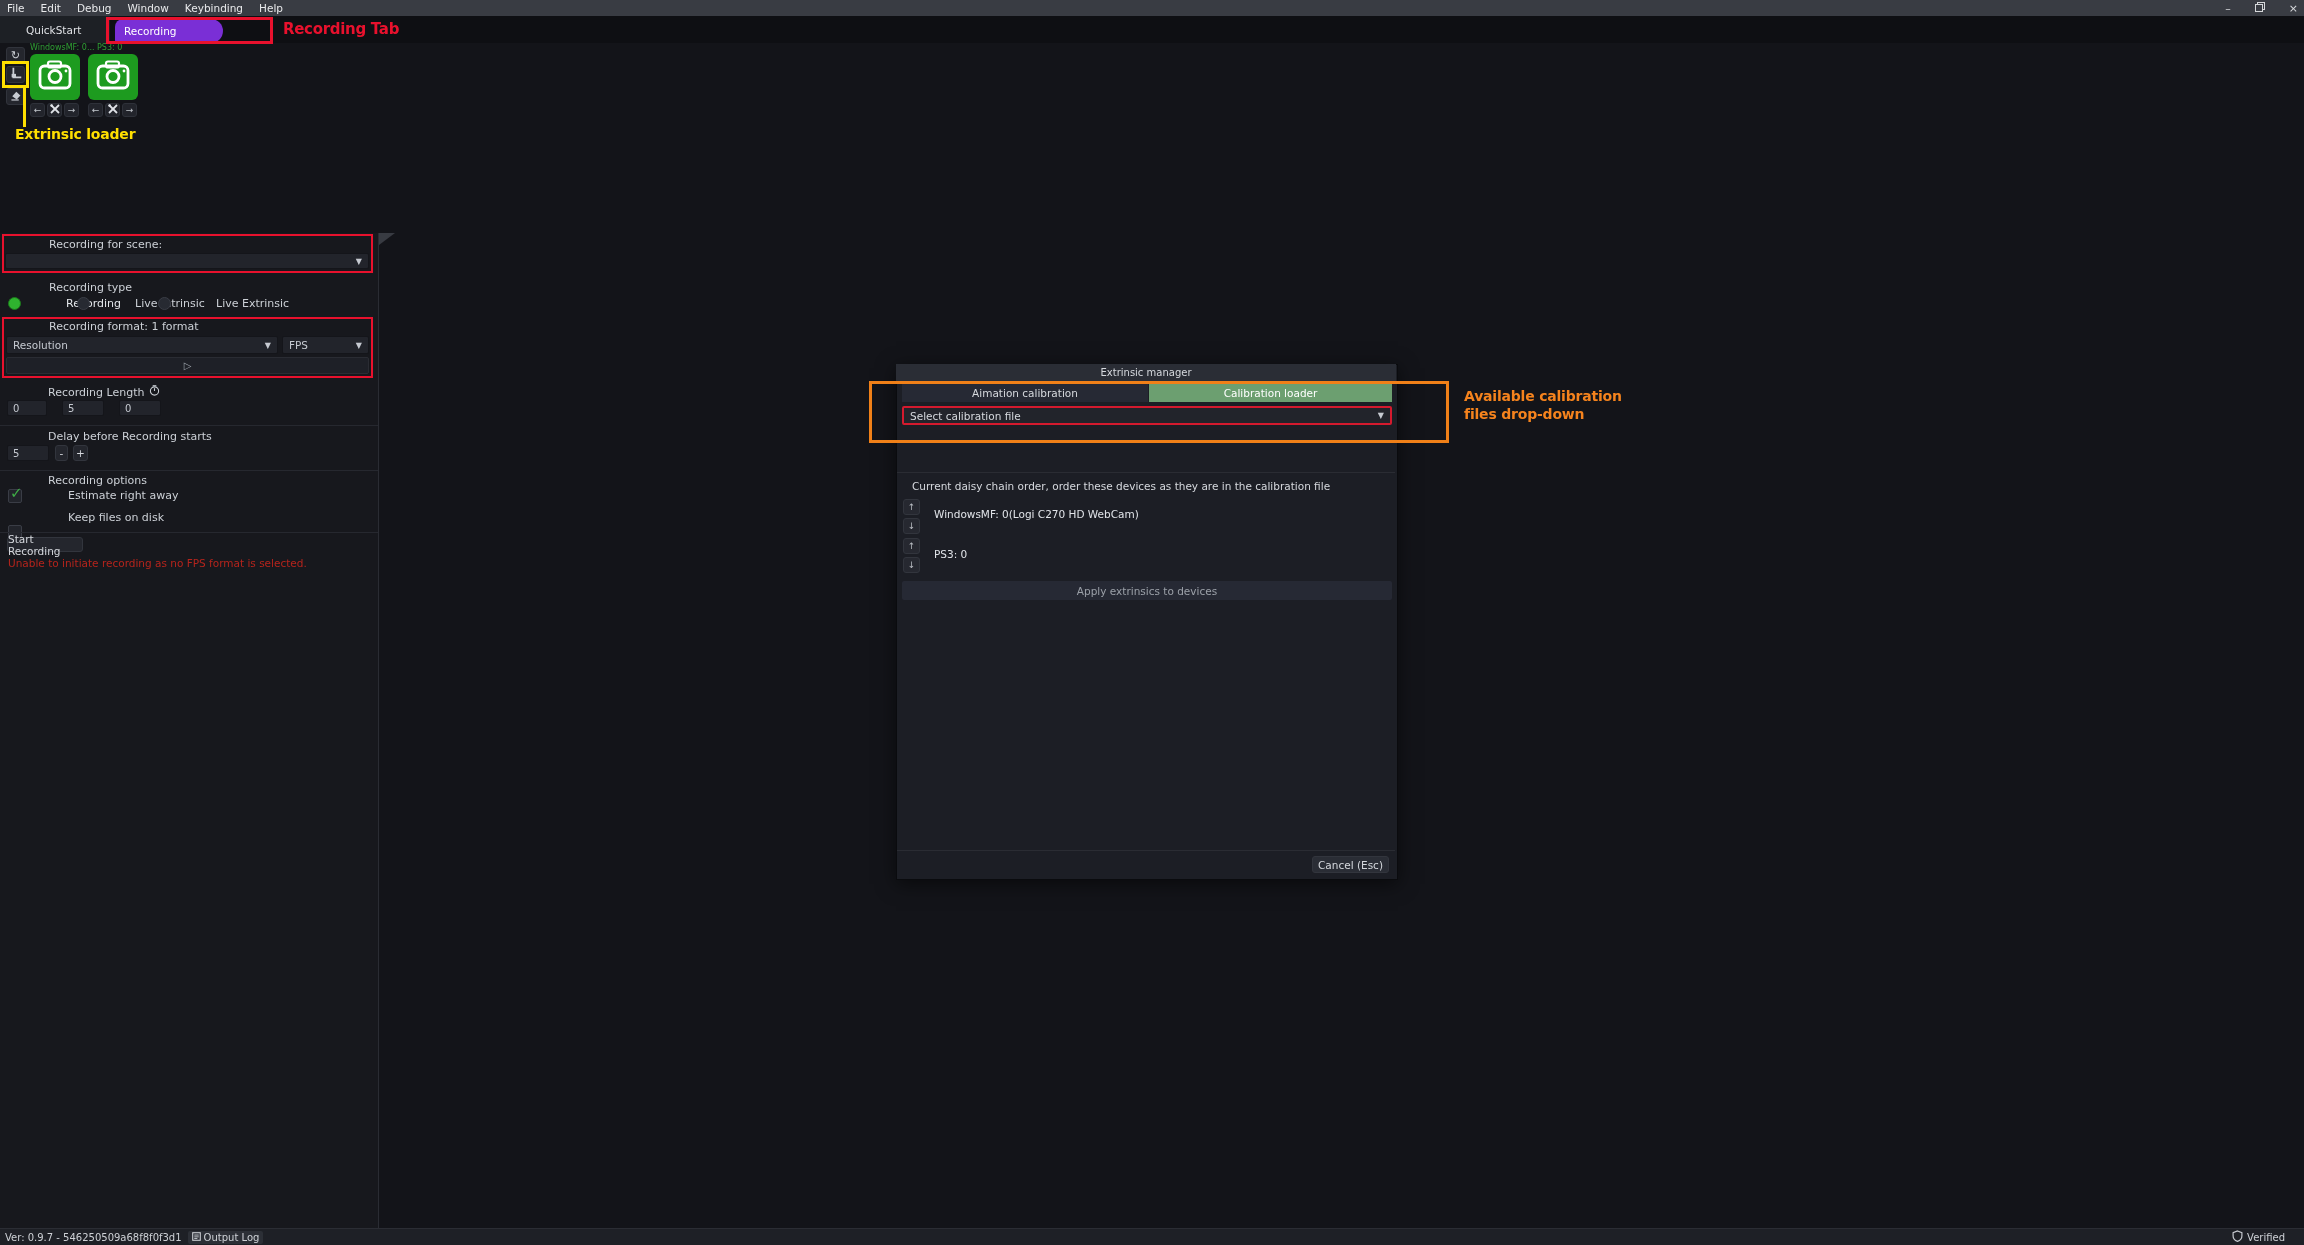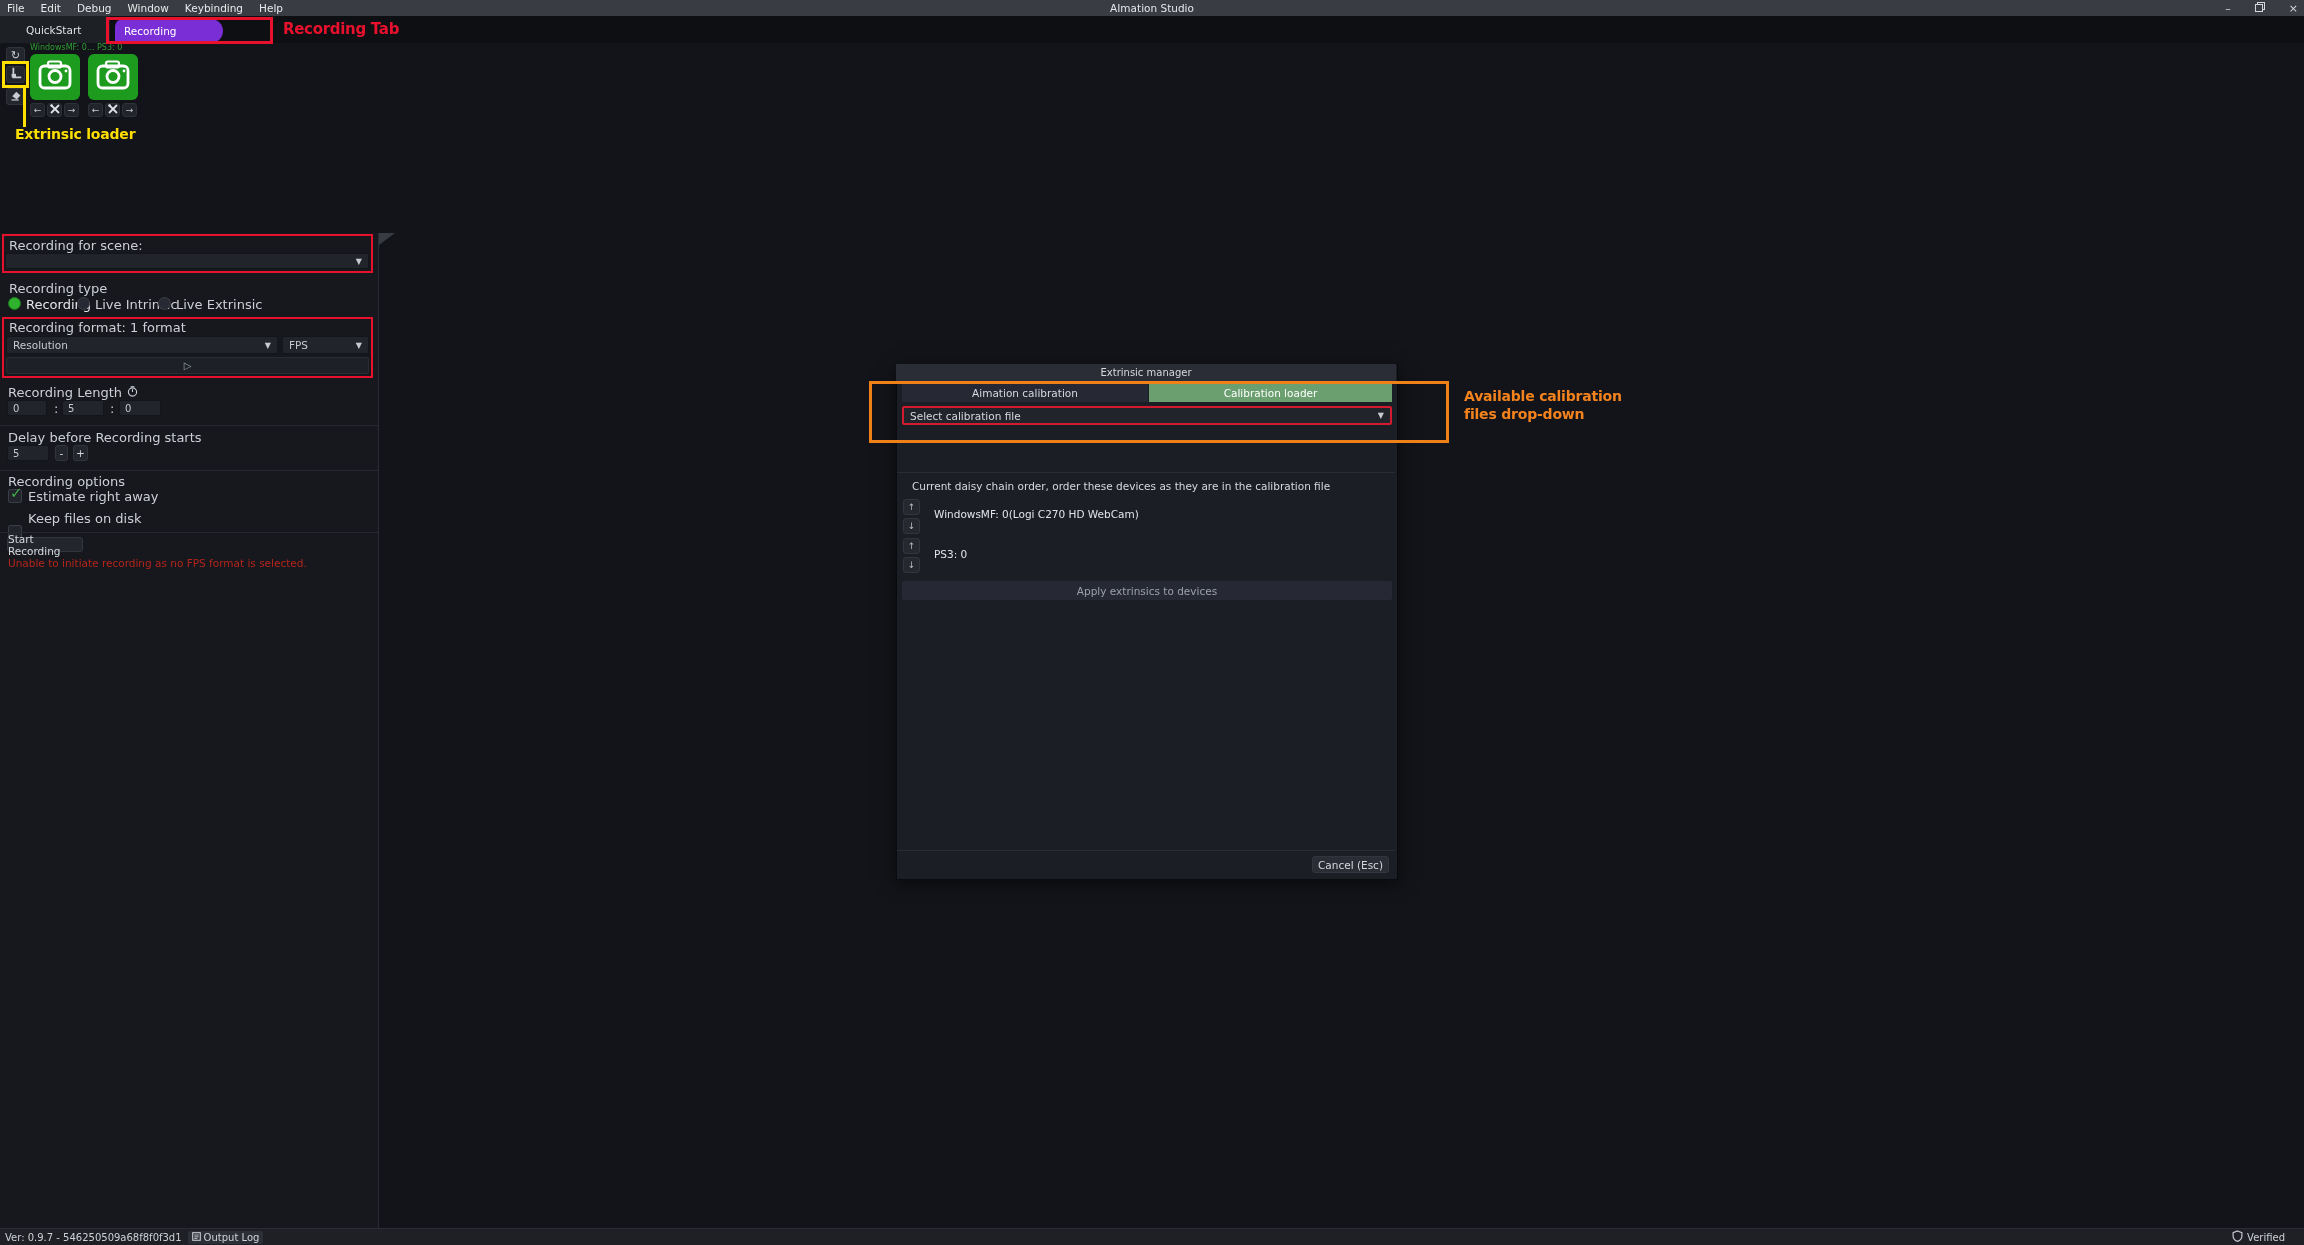--- a/index.html
+++ b/index.html
@@ -29,21 +29,21 @@
   
   .toolbtn{width:19px;height:17px;background:#24262d;border:1px solid #31343c;border-radius:3px;display:flex;
       align-items:center;justify-content:center;color:#c8ccd2;font-size:11px;box-sizing:border-box;}
   .camlabel{font-size:8px;color:#2f9e33;white-space:nowrap;}
   .camera{width:50px;height:46px;background:#1d9b1f;border-radius:6px;display:flex;align-items:center;justify-content:center;}
   .camnav{width:15px;height:14px;background:#22242b;border:1px solid #2e3139;border-radius:3px;display:flex;align-items:center;
       justify-content:center;color:#c5c9cf;font-size:9px;box-sizing:border-box;}
   
   .leftpanel{left:0;top:233px;width:378px;height:995px;background:#17181d;}
   .vdivider{left:378px;top:233px;width:1px;height:995px;background:#2a2c33;}
-  .lbl{font-size:13px;color:#ccd0d6;white-space:nowrap;}
+  .lbl{font-size:11px;color:#ccd0d6;white-space:nowrap;margin-left:40px;}
   .widget{background:#22242b;border:1px solid #14151a;border-radius:2px;box-sizing:border-box;color:#c6cad1;}
   .dd{display:flex;align-items:center;justify-content:space-between;padding:0 6px;font-size:10.5px;}
   .dd .arr{font-size:8px;color:#c6cad1;}
   .redline{border:2px solid #e8112d;box-sizing:border-box;pointer-events:none;}
   .radio{width:13px;height:13px;border-radius:50%;background:#272a32;border:1px solid #3a3d46;box-sizing:border-box;}
   .radio.on{background:#2fb32f;border-color:#1c7a1c;}
   .cb{width:14px;height:14px;background:#22242b;border:1px solid #3a3d46;border-radius:2px;box-sizing:border-box;position:relative;}
   .sep{background:#26282f;height:1px;}
   .btn{background:#24262d;border:1px solid #32353d;border-radius:3px;color:#d5d8dd;font-size:10.5px;
       display:flex;align-items:center;justify-content:center;box-sizing:border-box;}
@@ -70,21 +70,20 @@
 
   <div class="abs titlebar">
     <div class="menu">
       <span>File</span>
       <span>Edit</span>
       <span>Debug</span>
       <span>Window</span>
       <span>Keybinding</span>
       <span>Help</span>
     </div>
-    <div class="win-title">AImation Studio</div>
     <div class="winctl">
       <span>–</span>
       <span>
         <svg width="10" height="10" viewBox="0 0 10 10">
             <rect x="2.5" y="0.5" width="7" height="7" fill="none" stroke="#d6d8db"></rect>
             <rect x="0.5" y="2.5" width="7" height="7" fill="#393c43" stroke="#d6d8db"></rect>
           </svg>
       </span>
       <span>×</span>
     </div>

